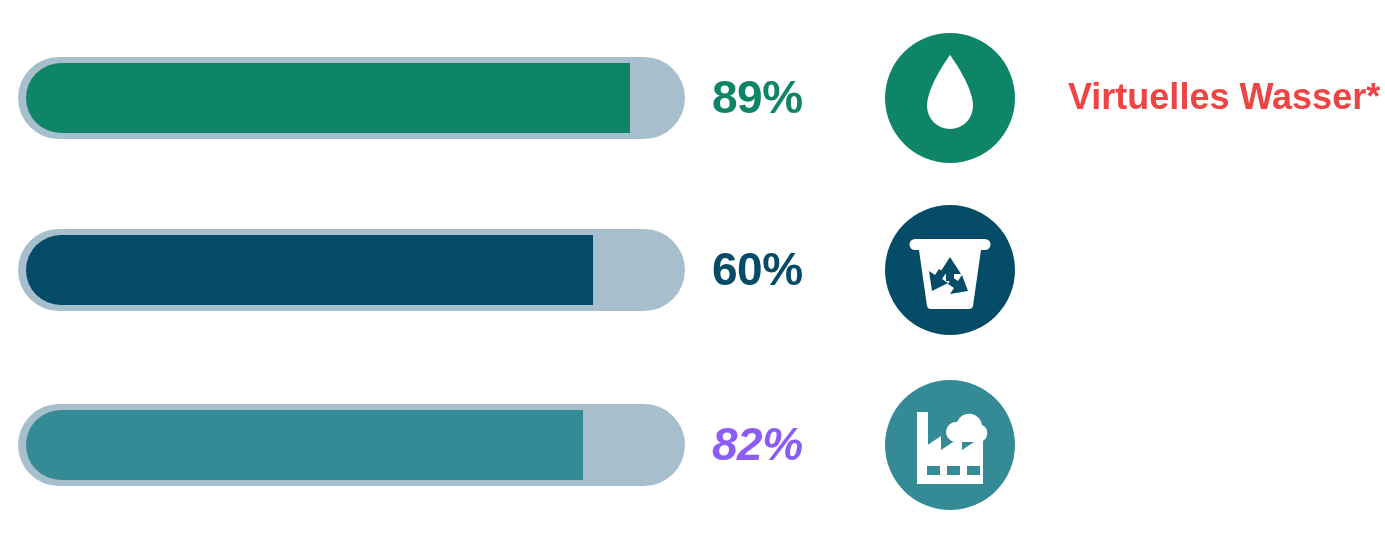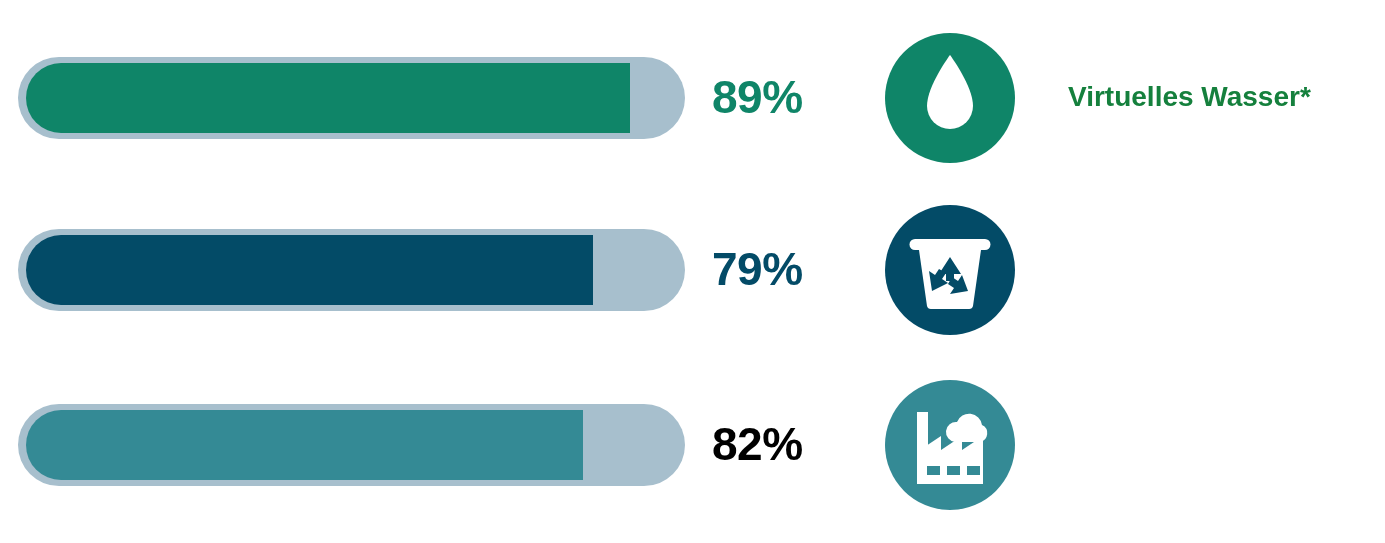--- a/index.html
+++ b/index.html
@@ -86,23 +86,23 @@
   }
 
   
   .stat-label {
     position: absolute;
     left: 1068px;
     top: 28px;
     width: 317px;
     height: 82px;
     line-height: 82px;
-    font-size: 28px;
+    font-size: 36px;
     font-weight: bold;
-    color: #15803d;
+    color: #ef4444;
     white-space: nowrap;
   }
 </style>
 </head>
 <body>
 
 <div class="infographic">
 
   <div class="stat-row row-0">
 
@@ -126,21 +126,21 @@
     <div class="stat-label">Virtuelles Wasser*</div>
   </div>
 
   <div class="stat-row row-1">
 
     <div class="bar-wrap">
       <div class="bar-track" style="background: rgb(167, 191, 205);"></div>
       <div class="bar-fill" id="fill-1" style="width: 567px; background: rgb(3, 75, 103);"></div>
     </div>
 
-    <div class="percent" id="pct-1" style="color: rgb(3, 75, 103);">79%</div>
+    <div class="percent" id="pct-1" style="color: rgb(3, 75, 103);">60%</div>
 
     <div class="icon-circle" id="circle-1">
       <svg viewBox="0 0 130 130" xmlns="http://www.w3.org/2000/svg" aria-hidden="true">
         <circle cx="65" cy="65" r="65" fill="#034b67"></circle>
 
         <path d="M30 34 h70 a5 5 0 0 1 0 11 h-70 a5 5 0 0 1 0 -11 Z" fill="#ffffff"></path>
 
         <path d="M34 45 h62 l-8 56 a4 4 0 0 1 -4 3 h-38 a4 4 0 0 1 -4 -3 Z" fill="#ffffff"></path>
 
         <g fill="#034b67">
@@ -158,21 +158,21 @@
 
   </div>
 
   <div class="stat-row row-2">
 
     <div class="bar-wrap">
       <div class="bar-track" style="background: rgb(167, 191, 205);"></div>
       <div class="bar-fill" id="fill-2" style="width: 557px; background: rgb(52, 138, 149);"></div>
     </div>
 
-    <div class="percent" id="pct-2" style="color: #000000;">82%</div>
+    <div class="percent" id="pct-2" style="color: #8b5cf6; font-style: italic;">82%</div>
 
     <div class="icon-circle" id="circle-2">
       <svg viewBox="0 0 130 130" xmlns="http://www.w3.org/2000/svg" aria-hidden="true">
         <circle cx="65" cy="65" r="65" fill="#348a95"></circle>
 
         <path d="M72 42
                  a13 13 0 0 1 25 3
                  a9 9 0 0 1 -2 17
                  h-25
                  a10 10 0 0 1 2 -20 Z" fill="#ffffff"></path>

